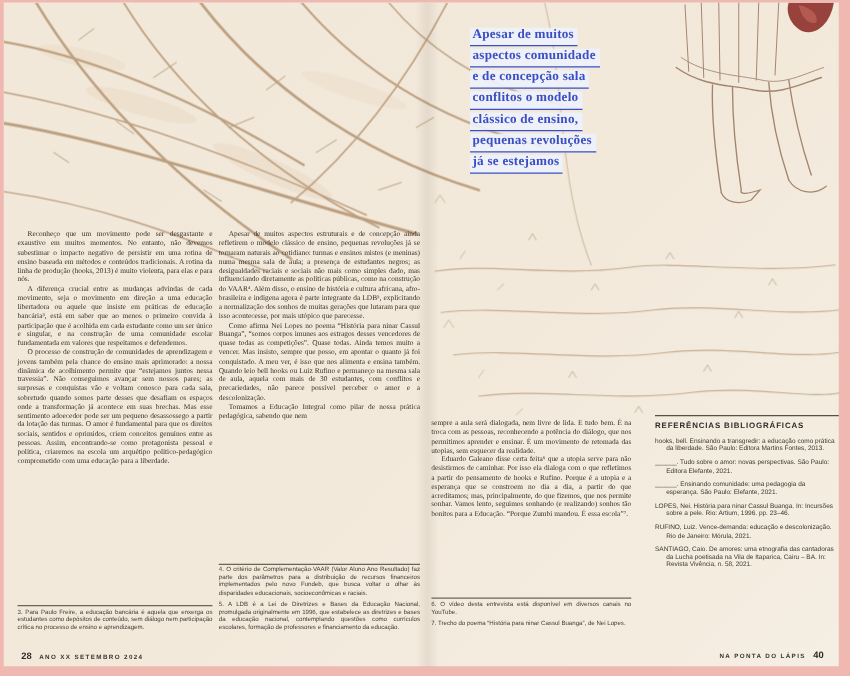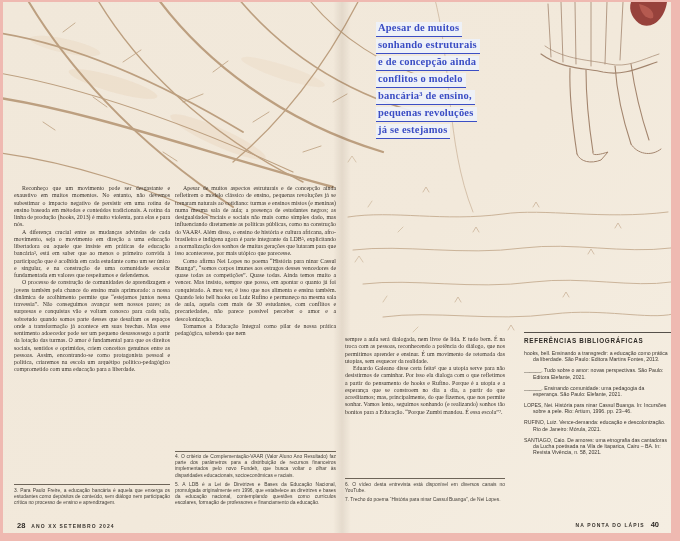--- a/index.html
+++ b/index.html
@@ -112,24 +112,24 @@
       <path d="M 420 190 l 3 -5 l 3 5 M 470 230 l 3 -5 l 3 5 M 530 205 l 3 -5 l 3 5
                M 585 252 l 3 -5 l 3 5 M 612 226 l 3 -5 l 3 5 M 452 300 l 3 -5 l 3 5
                M 505 328 l 3 -5 l 3 5 M 560 295 l 3 -5 l 3 5" stroke-width="0.7"></path>
     </g>
   </svg>
 
   <div class="gutter"></div>
 
   <div class="pull-quote">
       <div class="quote-line">Apesar de muitos</div>
-      <div class="quote-line">sonhando estruturais</div>
-      <div class="quote-line">e de concepção ainda</div>
+      <div class="quote-line">aspectos comunidade</div>
+      <div class="quote-line">e de concepção sala</div>
       <div class="quote-line">conflitos o modelo</div>
-      <div class="quote-line">bancária³ de ensino,</div>
+      <div class="quote-line">clássico de ensino,</div>
       <div class="quote-line">pequenas revoluções</div>
       <div class="quote-line">já se estejamos</div>
     </div>
 
   <div class="col" id="col1">
     <div class="col-body">
         <p class="para">Reconheço que um movimento pode ser desgastante e exaustivo em muitos momentos. No entanto, não devemos subestimar o impacto negativo de persistir em uma rotina de ensino baseada em métodos e conteúdos tradicionais. A rotina da linha de produção (hooks, 2013) é muito violenta, para elas e para nós.</p>
         <p class="para">A diferença crucial entre as mudanças advindas de cada movimento, seja o movimento em direção a uma educação libertadora ou aquele que insiste em práticas de educação bancária³, está em saber que ao menos o primeiro convida à participação que é acolhida em cada estudante como um ser único e singular, e na construção de uma comunidade escolar fundamentada em valores que respeitamos e defendemos.</p>
         <p class="para">O processo de construção de comunidades de aprendizagem e jovens também pela chance do ensino mais aprimorado: a nossa dinâmica de acolhimento permite que “estejamos juntos nessa travessia”. Não conseguimos avançar sem nossos pares; as surpresas e conquistas vão e voltam conosco para cada sala, sobretudo quando somos parte desses que desafiam os espaços onde a transformação já acontece em suas brechas. Mas esse sentimento adoecedor pode ser um pequeno desassossego a partir da lotação das turmas. O amor é fundamental para que os direitos sociais, sentidos e oprimidos, criem conceitos genuínos entre as pessoas. Assim, encontrando-se como protagonista pessoal e política, criaremos na escola um arquétipo político-pedagógico comprometido com uma educação para a liberdade.</p>
       </div>

